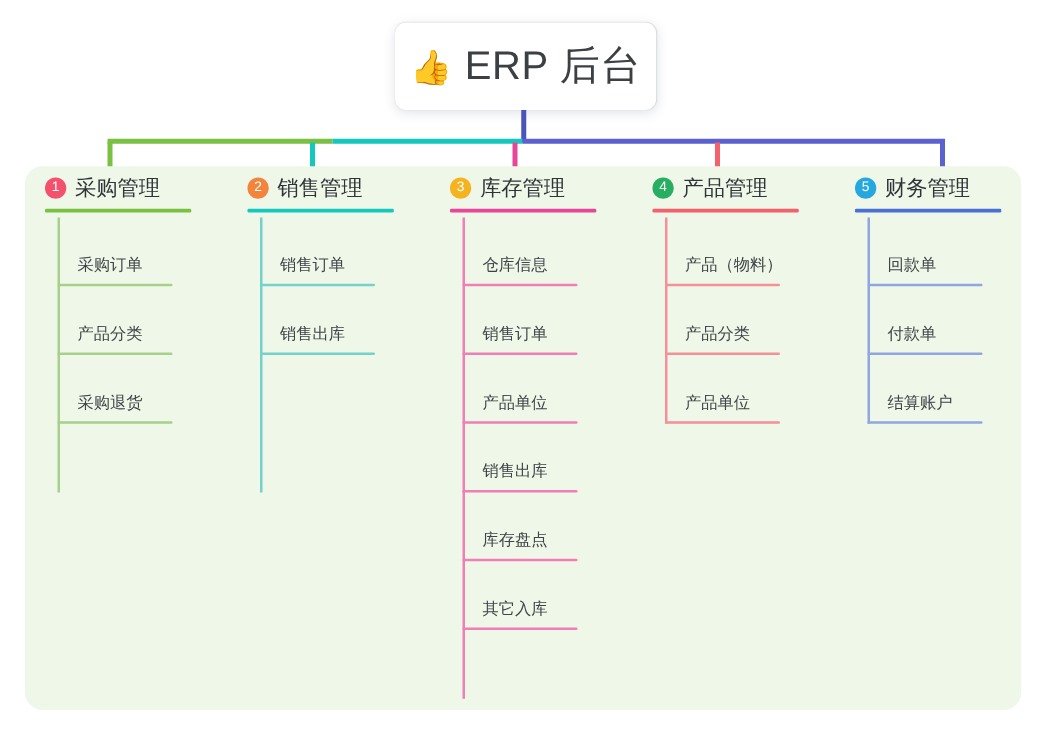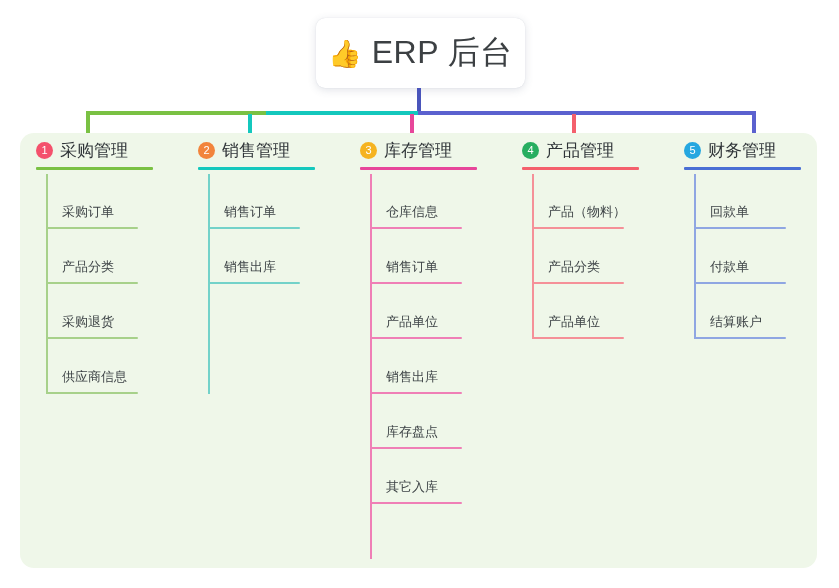--- a/index.html
+++ b/index.html
@@ -172,24 +172,20 @@
           <div class="leaf-rule" style="background: rgb(167, 209, 138);"></div>
         </div>
         <div class="leaf">
           <span class="leaf-label">产品分类</span>
           <div class="leaf-rule" style="background: rgb(167, 209, 138);"></div>
         </div>
         <div class="leaf">
           <span class="leaf-label">采购退货</span>
           <div class="leaf-rule" style="background: rgb(167, 209, 138);"></div>
         </div>
-        <div class="leaf">
-          <span class="leaf-label">供应商信息</span>
-          <div class="leaf-rule" style="background: rgb(167, 209, 138);"></div>
-        </div>
       </div>
     </div>
     <div class="column" style="left: 162px;">
       <div class="col-head">
         <span class="badge" style="background: rgb(242, 132, 60);">2</span>
         <span class="col-title">销售管理</span>
       </div>
       <div class="head-rule" style="background: rgb(20, 200, 189);"></div>
       <div class="spine" style="background: rgb(115, 210, 201); height: 220px;"></div>
       <div style="position: relative; margin-top: 4px;">

